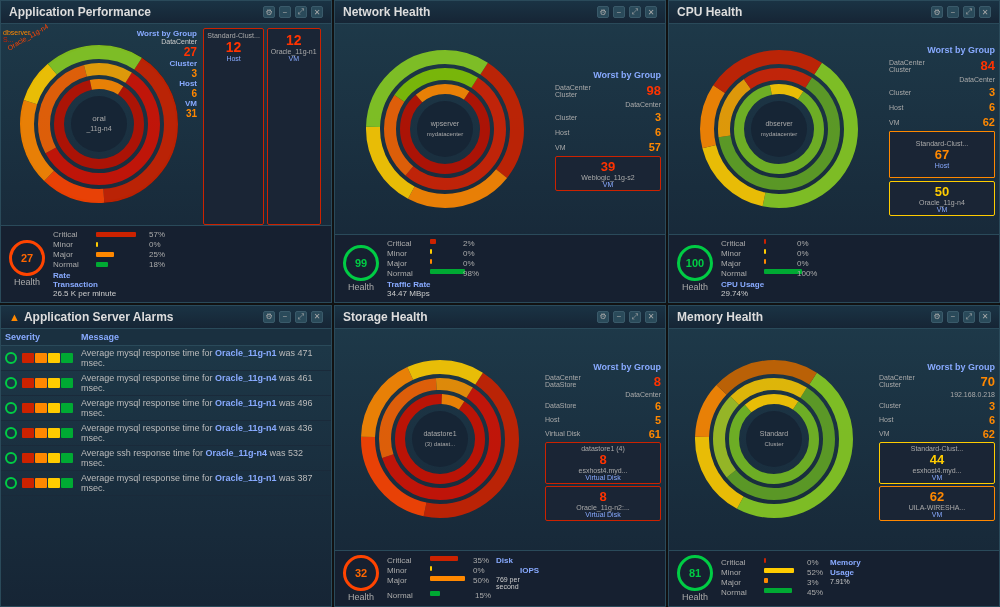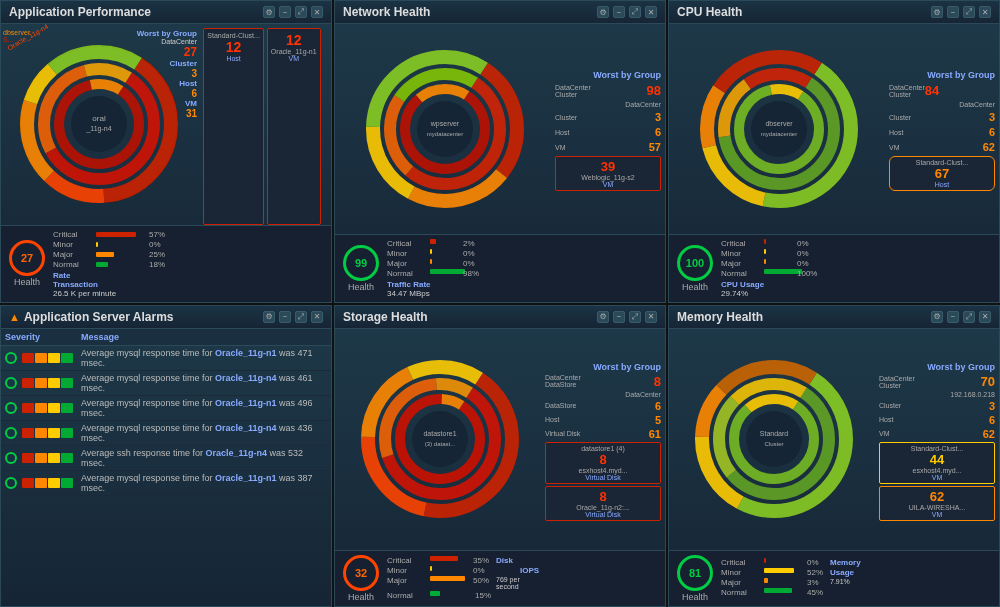--- a/index.html
+++ b/index.html
@@ -396,41 +396,46 @@
           <circle cx="85" cy="85" r="55" fill="none" stroke="#dd2200" stroke-width="12" stroke-dasharray="65 280" stroke-dashoffset="-225" opacity="0.85"></circle>
           <circle cx="85" cy="85" r="40" fill="none" stroke="#77bb22" stroke-width="10" stroke-dasharray="220 31" stroke-dashoffset="40" opacity="0.9"></circle>
           <circle cx="85" cy="85" r="40" fill="none" stroke="#ffcc00" stroke-width="10" stroke-dasharray="31 220" stroke-dashoffset="-180" opacity="0.9"></circle>
           <circle cx="85" cy="85" r="28" fill="#162535"></circle>
           <text x="85" y="82" text-anchor="middle" fill="#aaa" font-size="7">dbserver</text>
           <text x="85" y="92" text-anchor="middle" fill="#aaa" font-size="6">mydatacenter</text>
         </svg>
       </div>
       <div style="width:110px; padding:4px 4px 0 0; font-size:8px; display:flex; flex-direction:column; justify-content:center; gap:3px;">
         <div style="color:#8af; font-weight:bold; font-size:9px; text-align:right;">Worst by Group</div>
-        <div style="display:flex; align-items:center;">
+        <div style="display:flex; justify-content:space-between; align-items:center;">
           <span style="color:#aaa; font-size:7px;">DataCenter<br>Cluster</span>
           <span style="color:#ff3300; font-size:13px; font-weight:bold;">84</span>
         </div>
         <div style="font-size:7px; color:#aaa; text-align:right;">DataCenter</div>
         <div style="display:flex; justify-content:space-between; align-items:center;">
           <span style="color:#aaa; font-size:7px;">Cluster</span>
           <span style="color:#ff8800; font-size:11px; font-weight:bold;">3</span>
         </div>
         <div style="display:flex; justify-content:space-between; align-items:center;">
           <span style="color:#aaa; font-size:7px;">Host</span>
           <span style="color:#ff8800; font-size:11px; font-weight:bold;">6</span>
         </div>
         <div style="display:flex; justify-content:space-between; align-items:center;">
           <span style="color:#aaa; font-size:7px;">VM</span>
           <span style="color:#ff8800; font-size:11px; font-weight:bold;">62</span>
         </div>
-        <div style="background:#1a2535; border:1px solid #ff8800; border-radius:6px; padding:2px; text-align:center;">
+        <div style="background:#1a2535; border:1px solid #ff8800; border-radius:1px; padding:8px; text-align:center;">
           <div style="color:#aaa; font-size:7px;">Standard-Clust...</div>
           <div style="color:#ff8800; font-size:13px; font-weight:bold;">67</div>
           <div style="color:#8af; font-size:7px;">Host</div>
+        </div>
+        <div style="background:#1a2535; border:1px solid #ffcc00; border-radius:2px; padding:2px; text-align:center;">
+          <div style="color:#ffcc00; font-size:13px; font-weight:bold;">50</div>
+          <div style="color:#aaa; font-size:7px;">Oracle_11g-n4</div>
+          <div style="color:#8af; font-size:7px;">VM</div>
         </div>
       </div>
     </div>
     <div class="stats-bar">
       <div class="health-wrapper">
         <div class="health-circle green">100</div>
         <div class="health-label">Health</div>
       </div>
       <div style="flex:1; font-size:8px;">
         <div style="display:grid; grid-template-columns: 40px 30px 20px 30px; gap:1px 3px; margin-bottom:2px;">
@@ -692,21 +697,21 @@
           <circle cx="85" cy="85" r="55" fill="none" stroke="#ffcc00" stroke-width="12" stroke-dasharray="75 270" stroke-dashoffset="-215" opacity="0.85"></circle>
           <circle cx="85" cy="85" r="40" fill="none" stroke="#77bb22" stroke-width="10" stroke-dasharray="200 51" stroke-dashoffset="40" opacity="0.9"></circle>
           <circle cx="85" cy="85" r="40" fill="none" stroke="#ffcc00" stroke-width="10" stroke-dasharray="51 200" stroke-dashoffset="-160" opacity="0.9"></circle>
           <circle cx="85" cy="85" r="28" fill="#162535"></circle>
           <text x="85" y="82" text-anchor="middle" fill="#aaa" font-size="7">Standard</text>
           <text x="85" y="92" text-anchor="middle" fill="#aaa" font-size="6">Cluster</text>
         </svg>
       </div>
       <div style="width:120px; padding:4px 4px 0 0; font-size:8px; display:flex; flex-direction:column; justify-content:center; gap:2px;">
         <div style="color:#8af; font-weight:bold; font-size:9px; text-align:right;">Worst by Group</div>
-        <div style="display:flex; justify-content:space-between; align-items:flex-end;">
+        <div style="display:flex; justify-content:space-between; align-items:flex-start;">
           <span style="color:#aaa; font-size:7px;">DataCenter<br>Cluster</span>
           <span style="color:#ff8800; font-size:13px; font-weight:bold;">70</span>
         </div>
         <div style="font-size:7px; color:#aaa; text-align:right;">192.168.0.218</div>
         <div style="display:flex; justify-content:space-between; align-items:center;">
           <span style="color:#aaa; font-size:7px;">Cluster</span>
           <span style="color:#ff8800; font-size:11px; font-weight:bold;">3</span>
         </div>
         <div style="display:flex; justify-content:space-between; align-items:center;">
           <span style="color:#aaa; font-size:7px;">Host</span>

